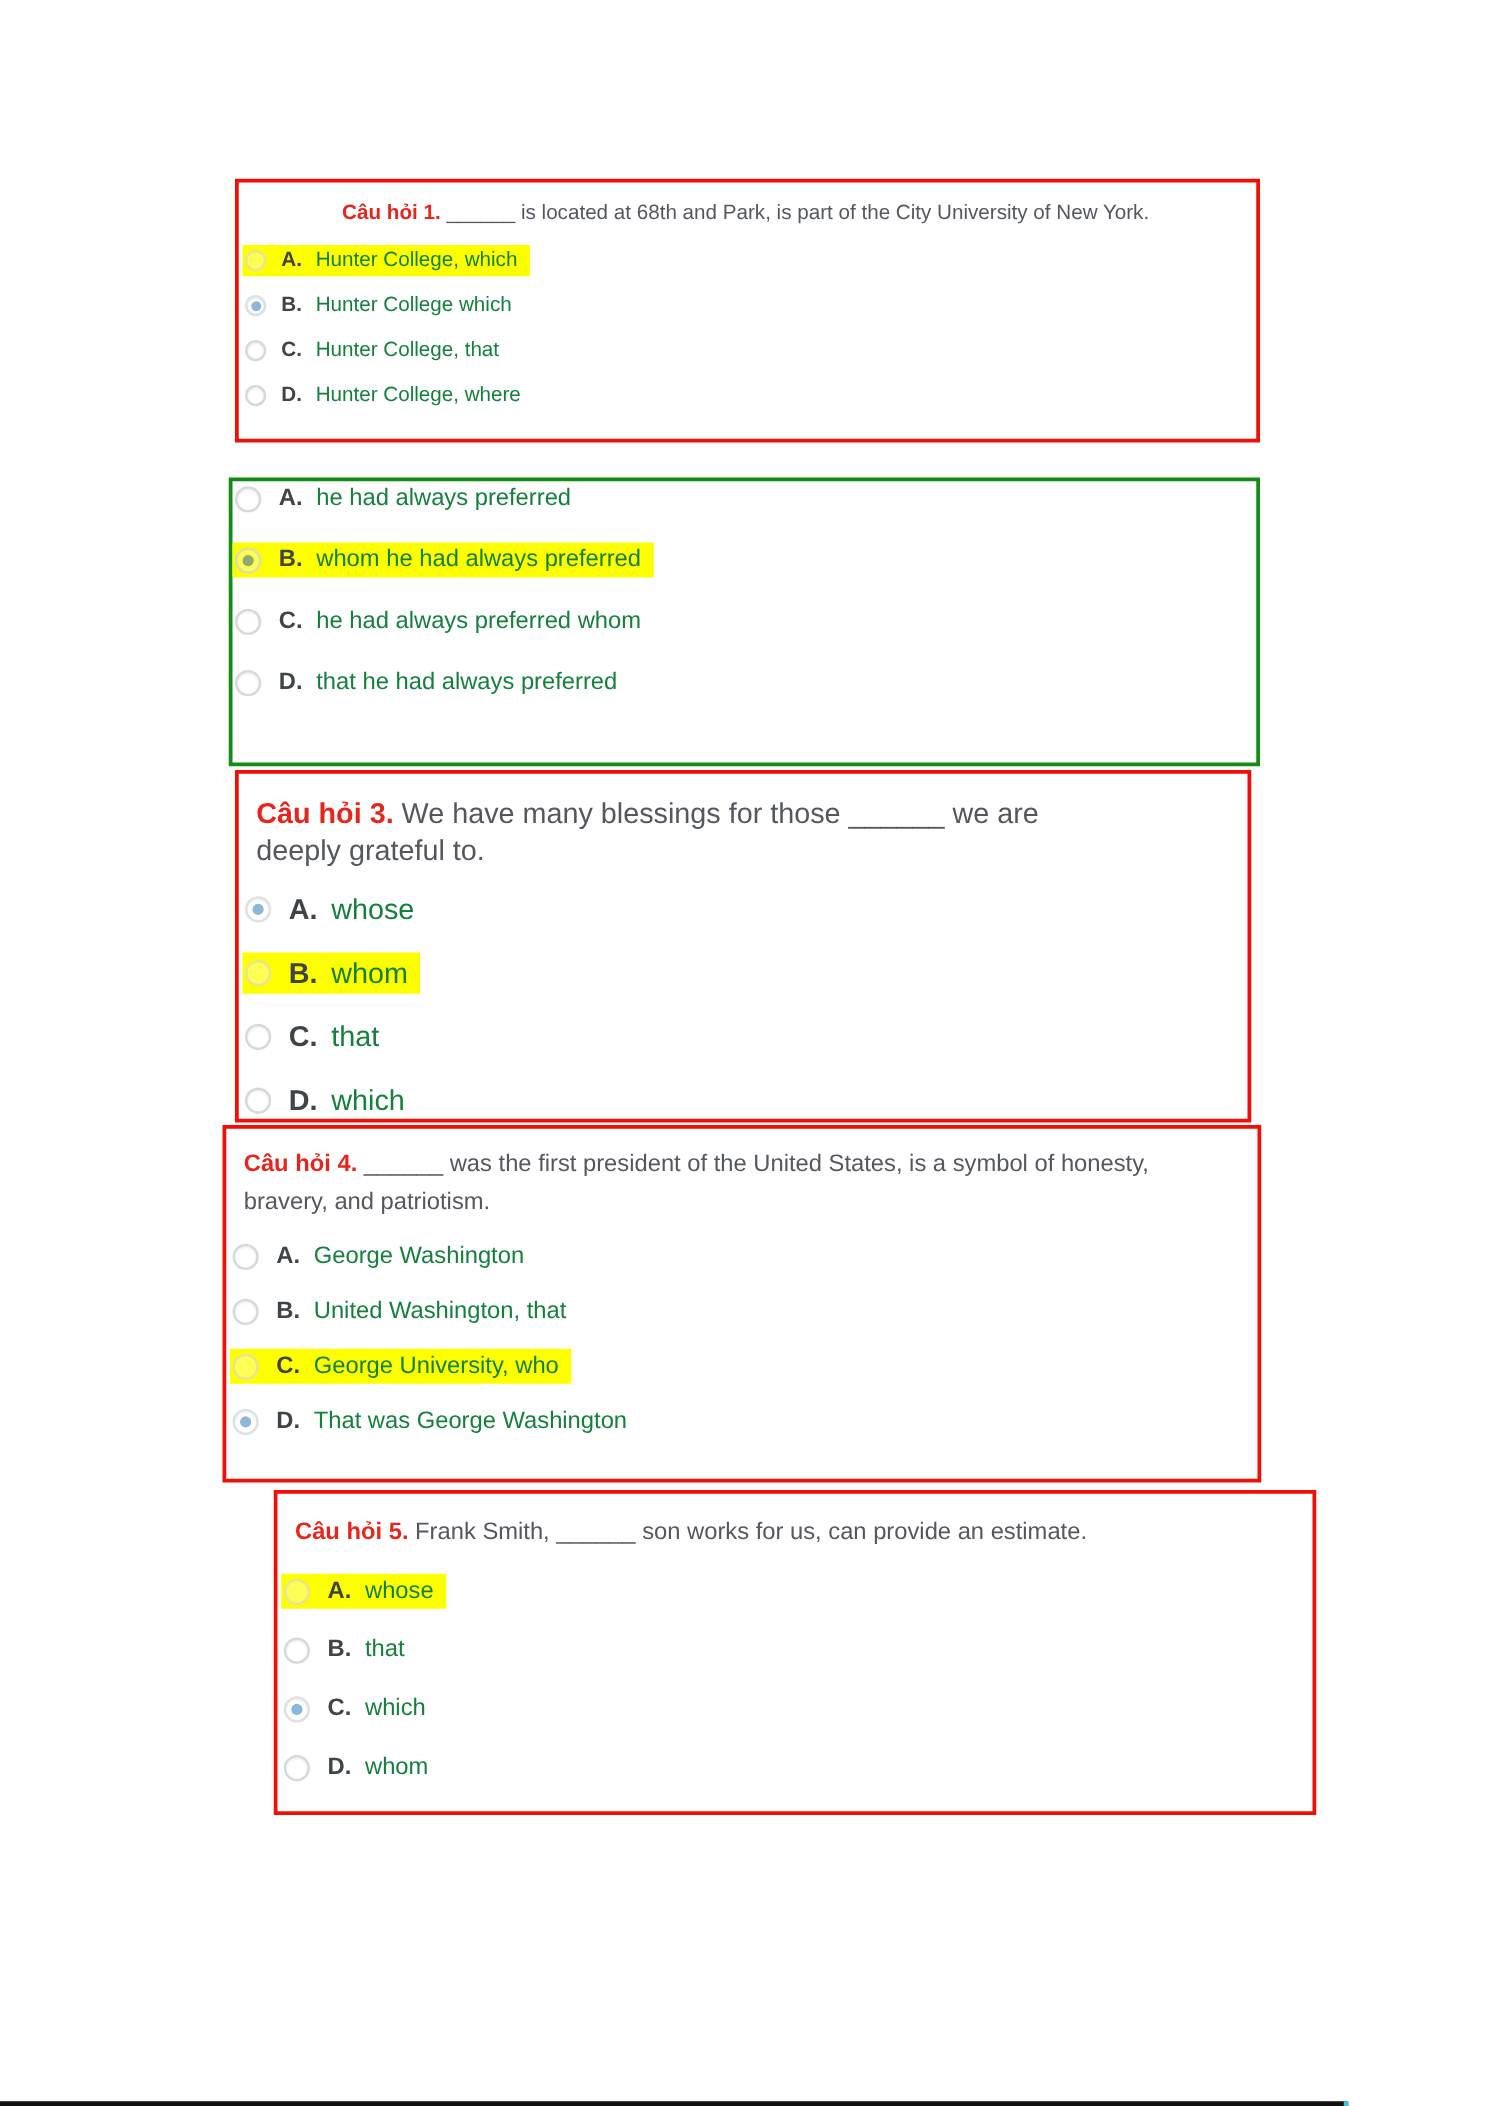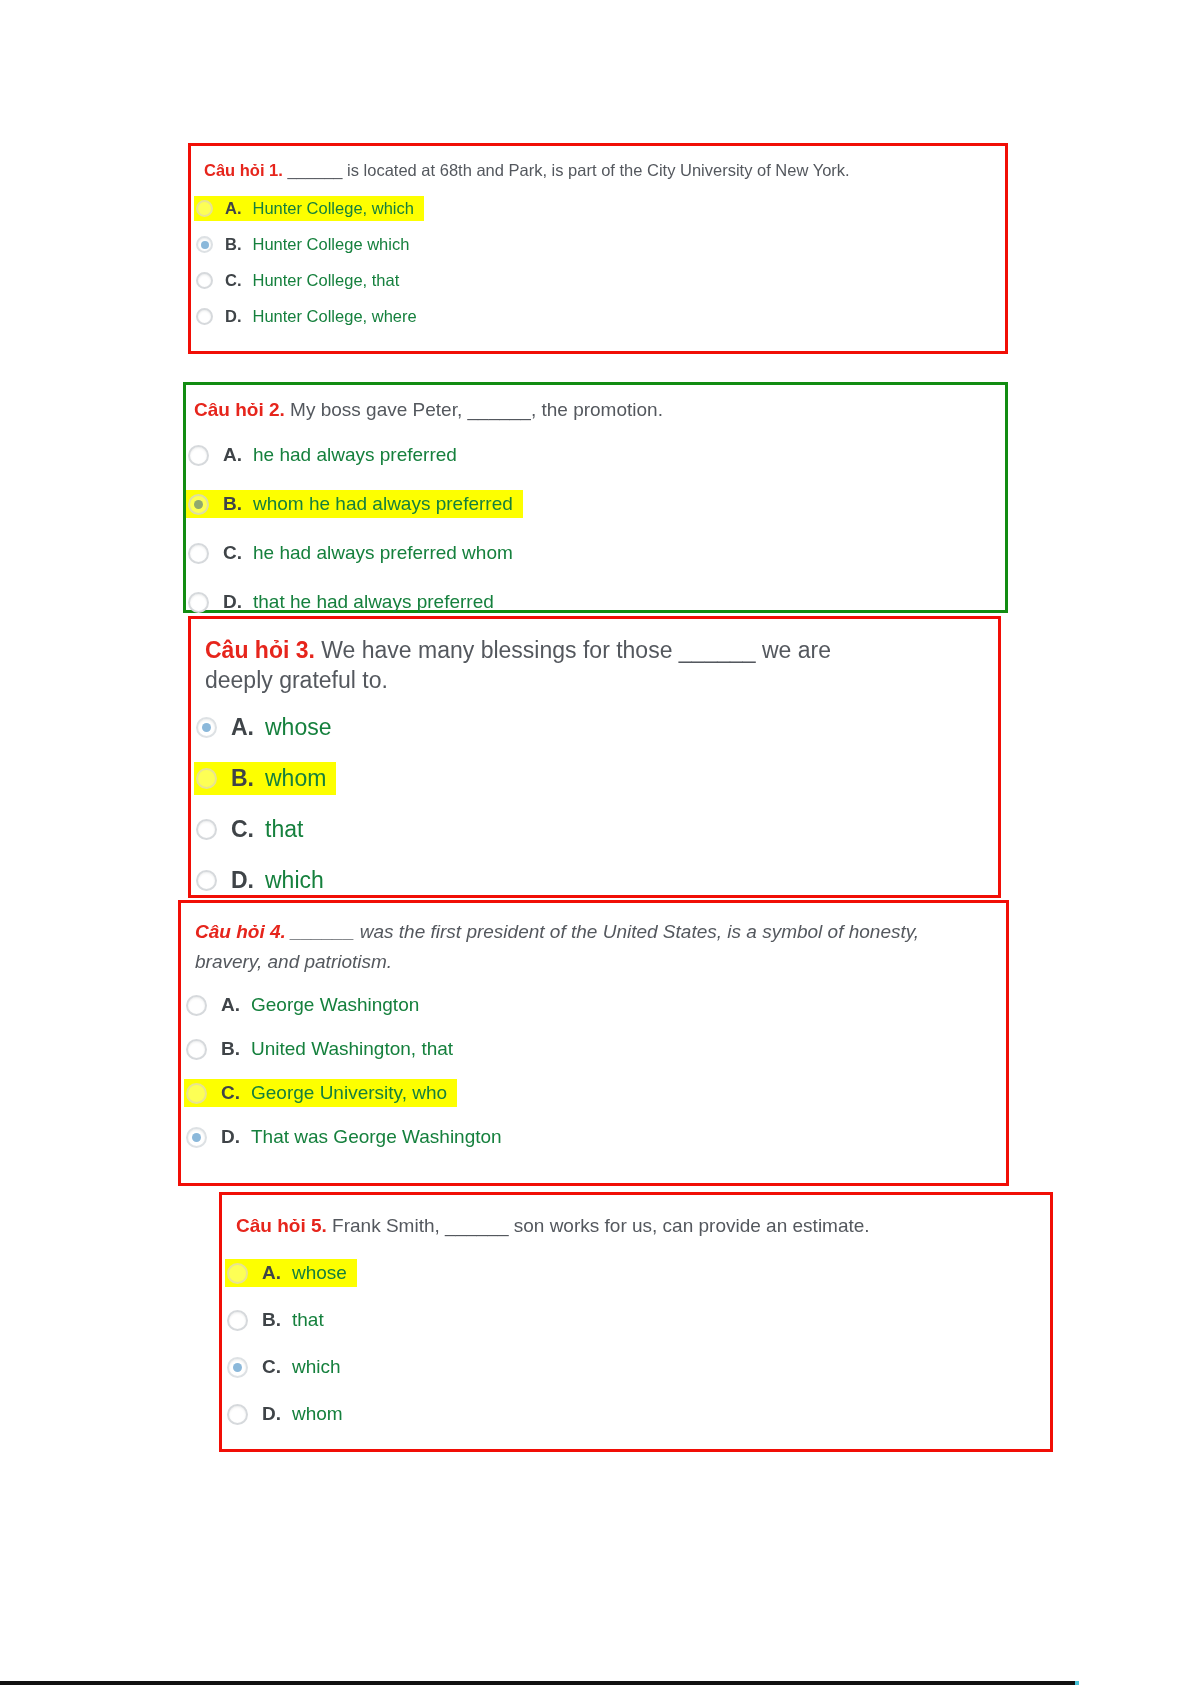--- a/index.html
+++ b/index.html
@@ -34,38 +34,38 @@
   }
   .hl .radio { background:#fdff55; border-color:#e8e492; box-shadow:none; }
   .hl .radio.sel { border-color:#dee0a2; }
   .hl .radio.sel .dot { background:#90a96e; }
 
   .letter { color:#3f4448; margin-right:11px; font-weight:bold; white-space:nowrap; }
   .opttext { color:#15803d; white-space:nowrap; }
 
   
   .q1 { left:188px; top:143px; width:820px; height:211px; font-size:16.5px; }
-  .q1 .qtitle { margin:12px 16px 14px 13px; line-height:24px; }
+  .q1 .qtitle { margin:12px 16px 14px 13px; line-height:24px;text-align:center; }
   .q1 .opt { margin:0 0 11px 3px; }
   .q1 .radio { width:17px; height:17px; margin-right:12px; }
   .q1 .radio.sel .dot { width:8px; height:8px; }
 
   
   .q2 { left:183px; top:382px; width:825px; height:231px; font-size:19px; }
   .q2 .qtitle { margin:10px 16px 16px 8px; }
   .q2 .opt { margin:0 0 21px 0; }
 
   
   .q3 { left:188px; top:616px; width:813px; height:282px; font-size:23px; }
   .q3 .qtitle { margin:16px 10px 16px 14px; max-width:670px; }
   .q3 .opt { margin:0 0 18px 3px; }
 
   
   .q4 { left:178px; top:900px; width:831px; height:286px; font-size:19px; }
-  .q4 .qtitle { margin:14px 10px 14px 14px; max-width:760px;font-style:italic; }
+  .q4 .qtitle { margin:14px 10px 14px 14px; max-width:760px; }
   .q4 .opt { margin:0 0 16px 3px; }
 
   
   .q5 { left:175px; top:1192px; width:834px; height:260px; font-size:19px;margin-left:44px; }
   .q5 .qtitle { margin:16px 10px 18px 14px; }
   .q5 .opt { margin:0 0 19px 3px; }
 
   .bottom-line {
     position:absolute; left:0; top:1681px; width:1078px; height:4px; background:#111111;
   }
@@ -106,21 +106,20 @@
     <div class="opt">
       <span class="optwrap">
         <span class="radio"></span>
         <b class="letter">D.</b>
         <span class="opttext">Hunter College, where</span>
       </span>
     </div>
   </div>
 
   <div class="qbox green q2">
-    <div class="qtitle"><span class="qlabel">Câu hỏi 2.</span> <span class="qtext">My boss gave Peter, ______, the promotion.</span></div>
     <div class="opt">
       <span class="optwrap">
         <span class="radio"></span>
         <b class="letter">A.</b>
         <span class="opttext">he had always preferred</span>
       </span>
     </div>
     <div class="opt">
       <span class="optwrap hl">
         <span class="radio sel">

